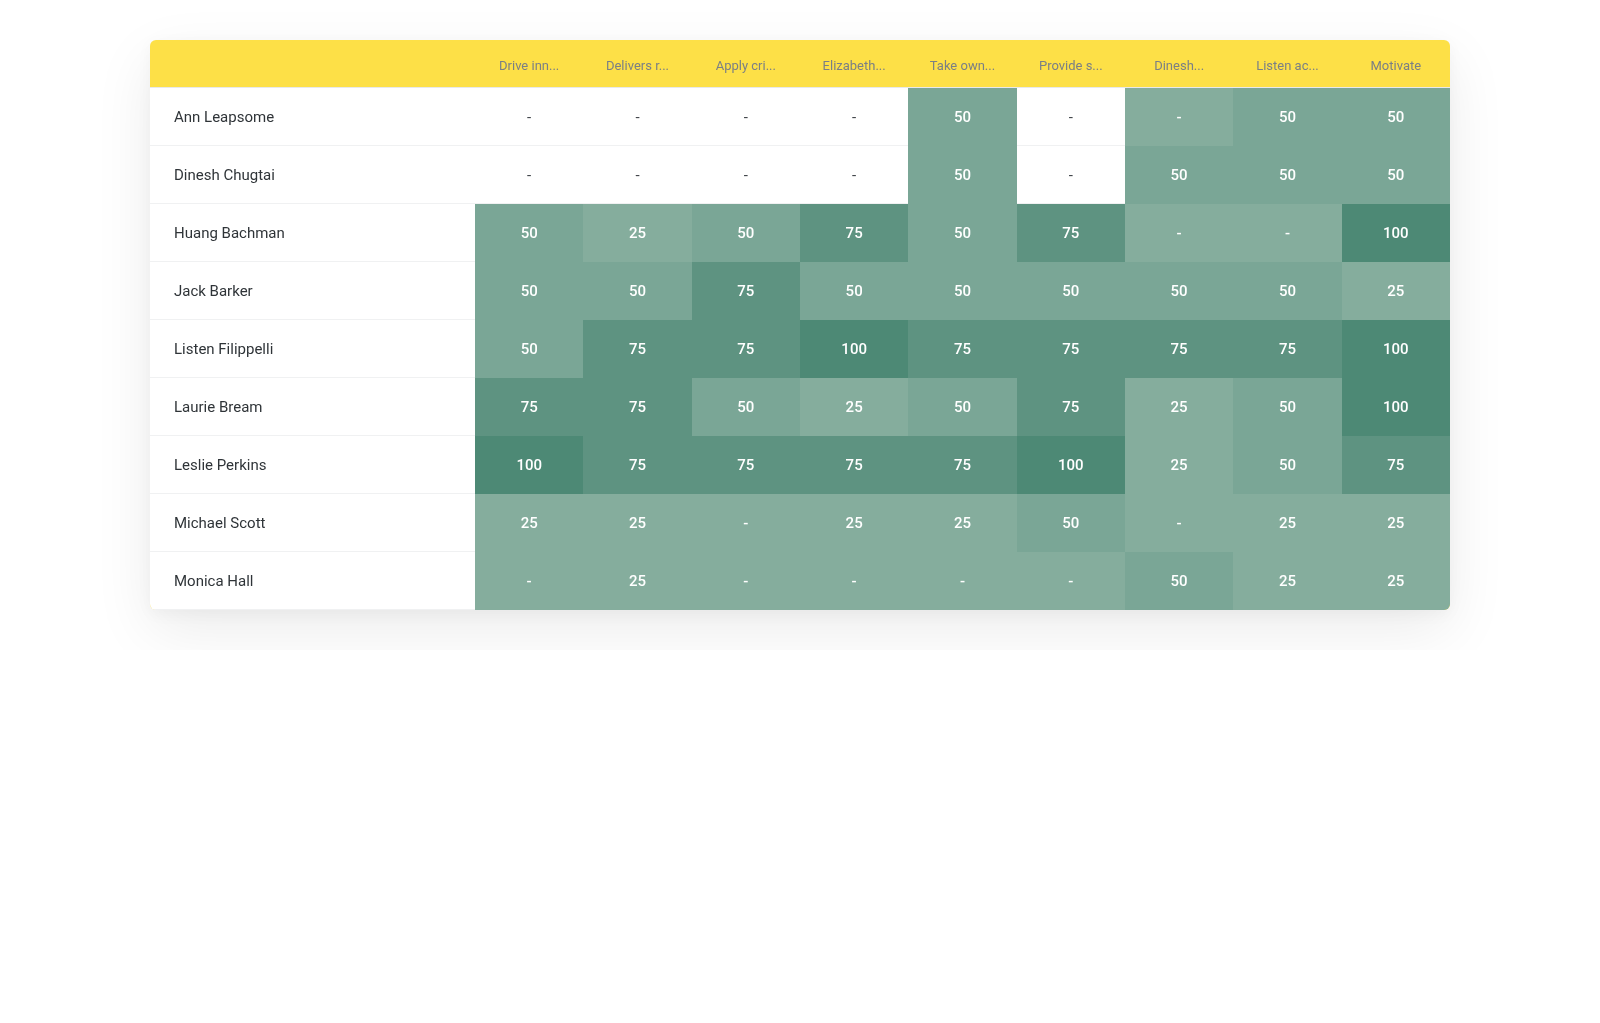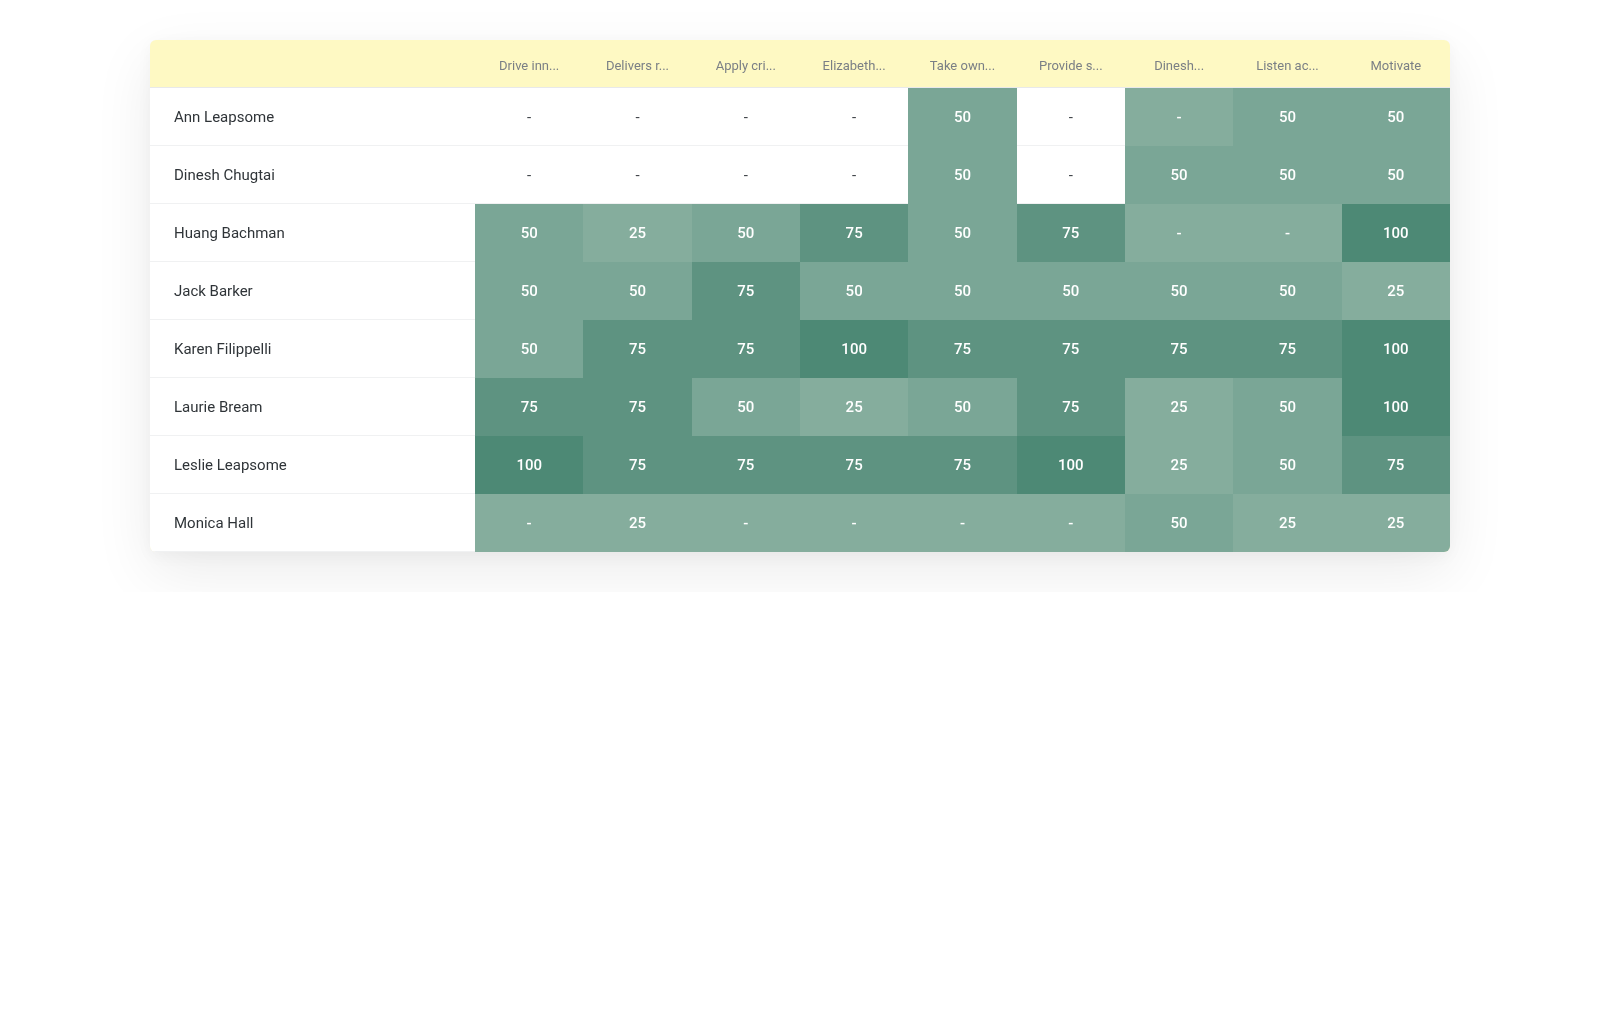--- a/index.html
+++ b/index.html
@@ -5,21 +5,21 @@
   * { box-sizing: border-box; margin: 0; padding: 0; }
   body {
     font-family: -apple-system, BlinkMacSystemFont, "Segoe UI", Roboto, Helvetica, Arial, sans-serif;
     background: #ffffff;
     padding: 40px;
     display: flex;
     justify-content: center;
   }
   .card {
     width: 1300px;
-    background: #fef9c3;
+    background: #fde047;
     border-radius: 6px;
     box-shadow: 0 20px 60px rgba(0,0,0,0.08), 0 4px 16px rgba(0,0,0,0.04);
     overflow: hidden;
   }
   table {
     width: 100%;
     border-collapse: collapse;
   }
   thead th {
     font-weight: 400;
@@ -127,21 +127,21 @@
           <td class="val-cell" style="background: rgb(122, 166, 150);">50</td>
           <td class="val-cell" style="background: rgb(94, 147, 129);">75</td>
           <td class="val-cell" style="background: rgb(122, 166, 150);">50</td>
           <td class="val-cell" style="background: rgb(122, 166, 150);">50</td>
           <td class="val-cell" style="background: rgb(122, 166, 150);">50</td>
           <td class="val-cell" style="background: rgb(122, 166, 150);">50</td>
           <td class="val-cell" style="background: rgb(122, 166, 150);">50</td>
           <td class="val-cell" style="background: rgb(133, 173, 157);">25</td>
         </tr>
         <tr>
-          <td class="name-cell">Karen Filippelli</td>
+          <td class="name-cell">Listen Filippelli</td>
           <td class="val-cell" style="background: rgb(122, 166, 150);">50</td>
           <td class="val-cell" style="background: rgb(94, 147, 129);">75</td>
           <td class="val-cell" style="background: rgb(94, 147, 129);">75</td>
           <td class="val-cell" style="background: rgb(77, 137, 117);">100</td>
           <td class="val-cell" style="background: rgb(94, 147, 129);">75</td>
           <td class="val-cell" style="background: rgb(94, 147, 129);">75</td>
           <td class="val-cell" style="background: rgb(94, 147, 129);">75</td>
           <td class="val-cell" style="background: rgb(94, 147, 129);">75</td>
           <td class="val-cell" style="background: rgb(77, 137, 117);">100</td>
         </tr>
@@ -151,30 +151,42 @@
           <td class="val-cell" style="background: rgb(94, 147, 129);">75</td>
           <td class="val-cell" style="background: rgb(122, 166, 150);">50</td>
           <td class="val-cell" style="background: rgb(133, 173, 157);">25</td>
           <td class="val-cell" style="background: rgb(122, 166, 150);">50</td>
           <td class="val-cell" style="background: rgb(94, 147, 129);">75</td>
           <td class="val-cell" style="background: rgb(133, 173, 157);">25</td>
           <td class="val-cell" style="background: rgb(122, 166, 150);">50</td>
           <td class="val-cell" style="background: rgb(77, 137, 117);">100</td>
         </tr>
         <tr>
-          <td class="name-cell">Leslie Leapsome</td>
-          <td class="val-cell" style="background: rgb(77, 137, 117);">100</td>
-          <td class="val-cell" style="background: rgb(94, 147, 129);">75</td>
-          <td class="val-cell" style="background: rgb(94, 147, 129);">75</td>
-          <td class="val-cell" style="background: rgb(94, 147, 129);">75</td>
-          <td class="val-cell" style="background: rgb(94, 147, 129);">75</td>
-          <td class="val-cell" style="background: rgb(77, 137, 117);">100</td>
-          <td class="val-cell" style="background: rgb(133, 173, 157);">25</td>
-          <td class="val-cell" style="background: rgb(122, 166, 150);">50</td>
-          <td class="val-cell" style="background: rgb(94, 147, 129);">75</td>
+          <td class="name-cell">Leslie Perkins</td>
+          <td class="val-cell" style="background: rgb(77, 137, 117);">100</td>
+          <td class="val-cell" style="background: rgb(94, 147, 129);">75</td>
+          <td class="val-cell" style="background: rgb(94, 147, 129);">75</td>
+          <td class="val-cell" style="background: rgb(94, 147, 129);">75</td>
+          <td class="val-cell" style="background: rgb(94, 147, 129);">75</td>
+          <td class="val-cell" style="background: rgb(77, 137, 117);">100</td>
+          <td class="val-cell" style="background: rgb(133, 173, 157);">25</td>
+          <td class="val-cell" style="background: rgb(122, 166, 150);">50</td>
+          <td class="val-cell" style="background: rgb(94, 147, 129);">75</td>
+        </tr>
+        <tr>
+          <td class="name-cell">Michael Scott</td>
+          <td class="val-cell" style="background: rgb(133, 173, 157);">25</td>
+          <td class="val-cell" style="background: rgb(133, 173, 157);">25</td>
+          <td class="val-cell dash-colored" style="background: rgb(133, 173, 157);">-</td>
+          <td class="val-cell" style="background: rgb(133, 173, 157);">25</td>
+          <td class="val-cell" style="background: rgb(133, 173, 157);">25</td>
+          <td class="val-cell" style="background: rgb(122, 166, 150);">50</td>
+          <td class="val-cell dash-colored" style="background: rgb(133, 173, 157);">-</td>
+          <td class="val-cell" style="background: rgb(133, 173, 157);">25</td>
+          <td class="val-cell" style="background: rgb(133, 173, 157);">25</td>
         </tr>
         <tr>
           <td class="name-cell">Monica Hall</td>
           <td class="val-cell dash-colored" style="background: rgb(133, 173, 157);">-</td>
           <td class="val-cell" style="background: rgb(133, 173, 157);">25</td>
           <td class="val-cell dash-colored" style="background: rgb(133, 173, 157);">-</td>
           <td class="val-cell dash-colored" style="background: rgb(133, 173, 157);">-</td>
           <td class="val-cell dash-colored" style="background: rgb(133, 173, 157);">-</td>
           <td class="val-cell dash-colored" style="background: rgb(133, 173, 157);">-</td>
           <td class="val-cell" style="background: rgb(122, 166, 150);">50</td>

